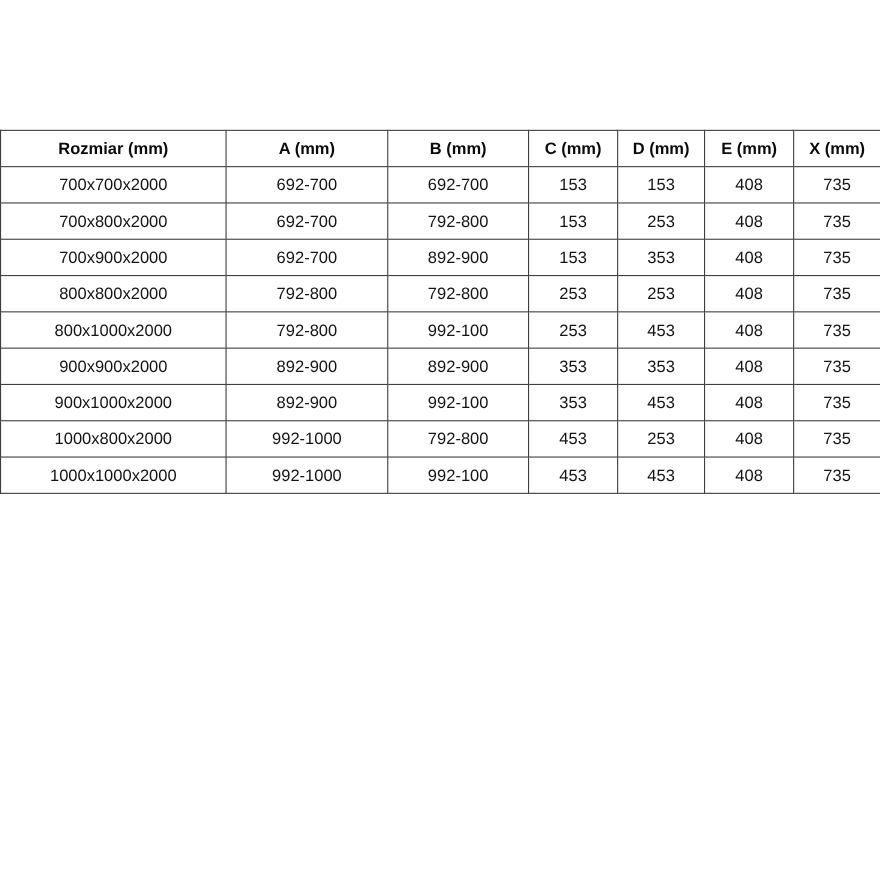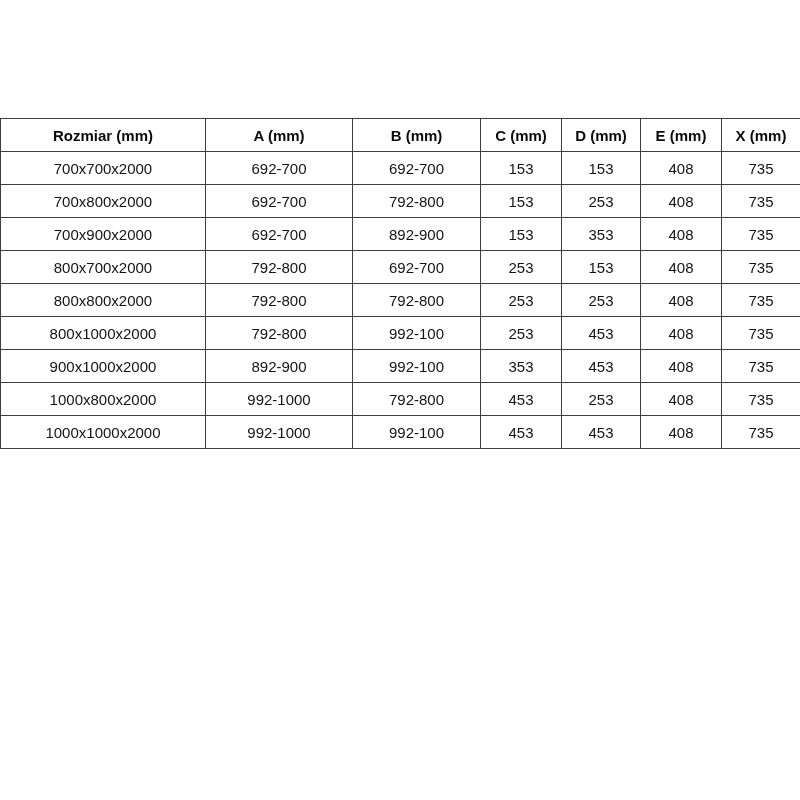--- a/index.html
+++ b/index.html
@@ -91,43 +91,43 @@
           <tr>
             <td>700x900x2000</td>
             <td>692-700</td>
             <td>892-900</td>
             <td>153</td>
             <td>353</td>
             <td>408</td>
             <td>735</td>
           </tr>
           <tr>
-            <td>800x700x2000</td>
-            <td>792-800</td>
-            <td>692-700</td>
-            <td>253</td>
-            <td>153</td>
-            <td>408</td>
-            <td>735</td>
-          </tr>
-          <tr>
             <td>800x800x2000</td>
             <td>792-800</td>
             <td>792-800</td>
             <td>253</td>
             <td>253</td>
             <td>408</td>
             <td>735</td>
           </tr>
           <tr>
             <td>800x1000x2000</td>
             <td>792-800</td>
             <td>992-100</td>
             <td>253</td>
             <td>453</td>
+            <td>408</td>
+            <td>735</td>
+          </tr>
+          <tr>
+            <td>900x900x2000</td>
+            <td>892-900</td>
+            <td>892-900</td>
+            <td>353</td>
+            <td>353</td>
             <td>408</td>
             <td>735</td>
           </tr>
           <tr>
             <td>900x1000x2000</td>
             <td>892-900</td>
             <td>992-100</td>
             <td>353</td>
             <td>453</td>
             <td>408</td>

